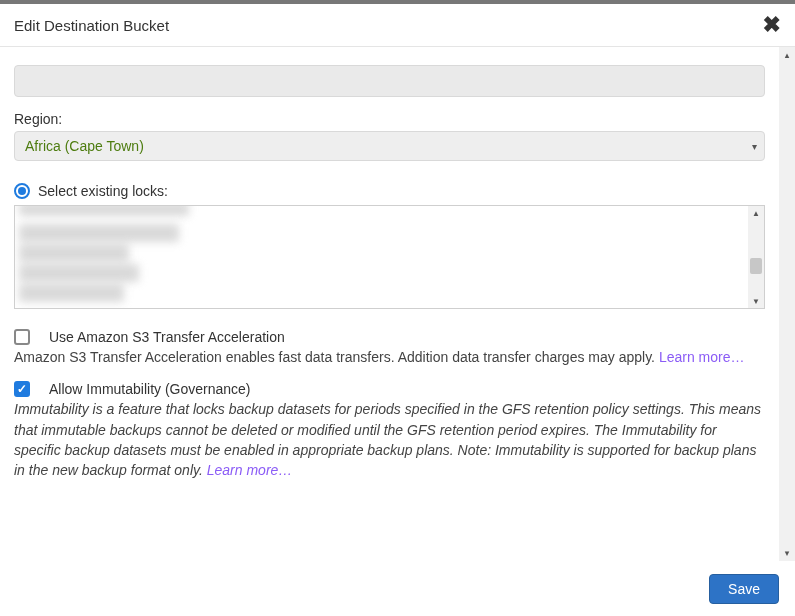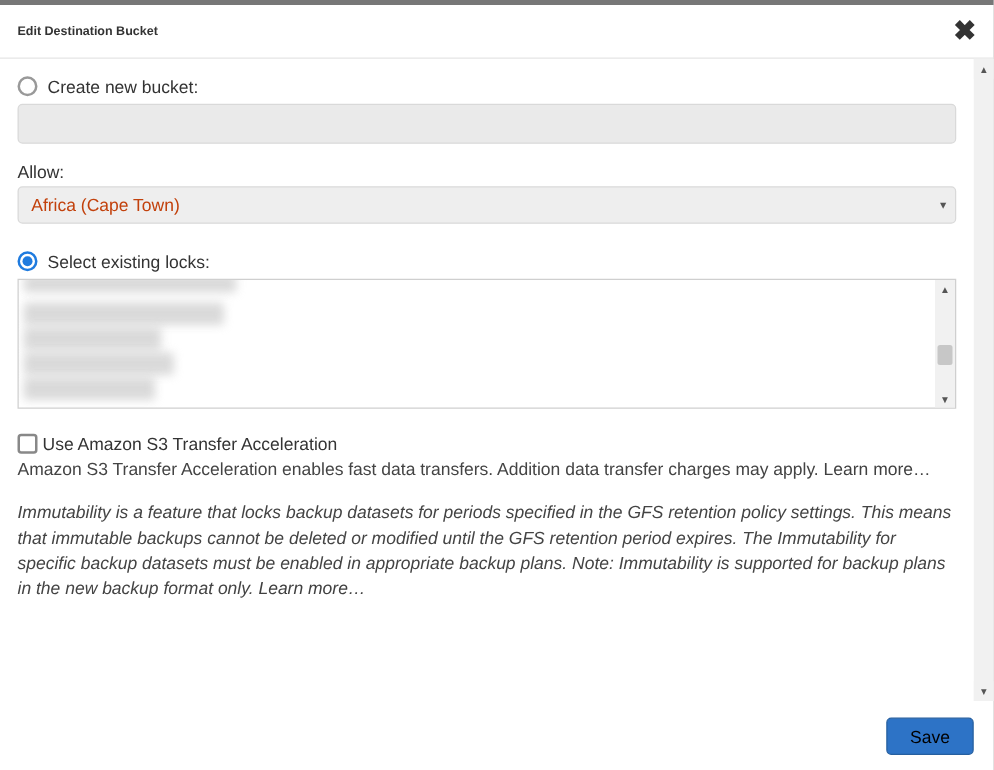--- a/index.html
+++ b/index.html
@@ -1,82 +1,78 @@
 <!DOCTYPE html>
 <html><head>
   <meta charset="utf-8">
   <style>
     * { box-sizing: border-box; margin: 0; padding: 0; }
     html, body { font-family: "Segoe UI", Tahoma, sans-serif; font-size: 14px; color: #333; background: #a9a8a7; }
     .window { width: 795px; height: 616px; background: #fff; display: flex; flex-direction: column; border-top: 4px solid #777; }
     .titlebar { padding: 10px 14px; border-bottom: 1px solid #e5e5e5; display: flex; justify-content: space-between; align-items: center; }
-    .titlebar .title { font-weight: 700; font-size: 10px; }
+    .titlebar .title { font-weight: 400; font-size: 15px; }
     .close-x { font-weight: 900; font-size: 22px; line-height: 1; cursor: pointer; user-select: none; }
     .content-wrap { flex: 1; display: flex; position: relative; overflow: hidden; }
     .content { flex: 1; padding: 14px 14px 8px 14px; overflow: hidden; }
     .vscroll { width: 16px; background: #f1f1f1; position: relative; }
     .vscroll .arrow { position: absolute; left: 0; right: 0; height: 16px; background: #f1f1f1; display: flex; align-items: center; justify-content: center; font-size: 9px; color: #555; }
     .vscroll .arrow.top { top: 0; }
     .vscroll .arrow.bot { bottom: 0; }
     .footer { padding: 12px 16px; display: flex; justify-content: flex-end; gap: 8px; border-top: 1px solid rgba(0,0,0,0); }
     .btn { border: 1px solid #bfbfbf; border-radius: 4px; padding: 6px 18px; font-size: 14px; background: #fff; cursor: pointer; }
-    .btn.primary { background: #2d73c6; color: #000000; border-color: #265f9f; }
+    .btn.primary { background: #2d73c6; color: #ffffff; border-color: #265f9f; }
 
     
     .radio-row { display: flex; align-items: center; gap: 8px; margin-bottom: 6px; }
     .radio-outer { width: 16px; height: 16px; border: 2px solid #999; border-radius: 50%; display: flex; align-items: center; justify-content: center; cursor: pointer; flex-shrink: 0; }
     .radio-outer.selected { border-color: #1f7bdf; }
     .radio-inner { width: 8px; height: 8px; border-radius: 50%; background: #1f7bdf; }
 
     .disabled-input { margin: 4px 0 14px 0; height: 32px; background: #eaeaea; border: 1px solid #d9d9d9; border-radius: 4px; }
 
     .label { margin-bottom: 4px; }
     .select-wrap { position: relative; margin-bottom: 22px; }
-    .select { width: 100%; height: 30px; background: #eeeeee; border: 1px solid #d9d9d9; border-radius: 4px; padding: 0 28px 0 10px; color: #c2410c; display: flex; align-items: center; cursor: default; }
+    .select { width: 100%; height: 30px; background: #eeeeee; border: 1px solid #d9d9d9; border-radius: 4px; padding: 0 28px 0 10px; color: #4d7c0f; display: flex; align-items: center; cursor: default; }
     .select-caret { position: absolute; right: 8px; top: 50%; transform: translateY(-50%); font-size: 10px; color: #555; pointer-events: none; }
 
     .listbox { border: 1px solid #cfcfcf; height: 104px; position: relative; background: #fff; margin-top: 6px; margin-bottom: 20px; overflow: hidden; }
     .listbox-inner { position: absolute; inset: 0 16px 0 0; padding: 2px 4px; }
     .lb-scroll { position: absolute; top:0; right:0; bottom:0; width:16px; background:#f1f1f1; }
     .lb-scroll .thumb { position:absolute; left:2px; right:2px; top:52px; height:16px; background:#c7c7c7; border-radius:2px; }
     .lb-scroll .arrow { position:absolute; left:0; right:0; height:14px; display:flex; align-items:center; justify-content:center; font-size:8px; color:#555; }
     .lb-scroll .arrow.top { top:0; }
     .lb-scroll .arrow.bot { bottom:0; }
     .blur-line { height: 18px; margin: 0 0 2px 0; background: #bbb; border-radius: 2px; filter: blur(4px); opacity: 0.55; }
     .blur-line.cut { position: relative; top: -6px; height: 14px; }
 
-    .checkbox-row { display: flex; align-items: center; gap: 4px; margin-bottom: 2px; }
+    .checkbox-row { display: flex; align-items: center; gap: 19px; margin-bottom: 2px; }
     .checkbox { width: 16px; height: 16px; border: 2px solid #888; border-radius: 3px; display: flex; align-items: center; justify-content: center; cursor: pointer; flex-shrink: 0; }
     .checkbox.checked { background: #1f7bdf; border-color: #1f7bdf; }
     .checkbox.checked::after { content: "✓"; color: #fff; font-size: 12px; line-height: 1; font-weight: 700; }
 
     .help-text { color: #444; line-height: 1.45; margin-top: 2px; margin-bottom: 14px; }
     .help-text.last { margin-bottom: 4px; font-style: italic; }
-    a.link { color: #404040; text-decoration: none; cursor: pointer; }
+    a.link { color: #8b5cf6; text-decoration: none; cursor: pointer; }
   </style>
 </head>
 <body>
 
 <div class="window">
 
   <div class="titlebar">
     <span class="title">Edit Destination Bucket</span>
     <span class="close-x">✖</span>
   </div>
 
   <div class="content-wrap">
     <div class="content">
 
-      <div class="radio-row">
-        <span class="radio-outer"></span>
-        <span>Create new bucket:</span>
-      </div>
       <div class="disabled-input"></div>
 
-      <div class="label">Allow:</div>
+      <div class="label">Region:</div>
       <div class="select-wrap">
         <div class="select">
           <span>Africa (Cape Town)</span>
         </div>
         <span class="select-caret">▾</span>
       </div>
 
       <div class="radio-row">
         <span class="radio-outer selected">
             <span class="radio-inner"></span>
@@ -101,20 +97,24 @@
 
       <div class="checkbox-row">
         <span class="checkbox"></span>
         <span>Use Amazon S3 Transfer Acceleration</span>
       </div>
       <div class="help-text">
         <span>Amazon S3 Transfer Acceleration enables fast data transfers. Addition data transfer charges may apply.</span>
         <a class="link">Learn more…</a>
       </div>
 
+      <div class="checkbox-row">
+        <span class="checkbox checked"></span>
+        <span>Allow Immutability (Governance)</span>
+      </div>
       <div class="help-text last">
         <span>Immutability is a feature that locks backup datasets for periods specified in the GFS retention policy settings. This means that immutable backups cannot be deleted or modified until the GFS retention period expires. The Immutability for specific backup datasets must be enabled in appropriate backup plans. Note: Immutability is supported for backup plans in the new backup format only.</span>
         <a class="link">Learn more…</a>
       </div>
 
     </div>
 
     <div class="vscroll">
       <span class="arrow top">▴</span>
       <span class="arrow bot">▾</span>

